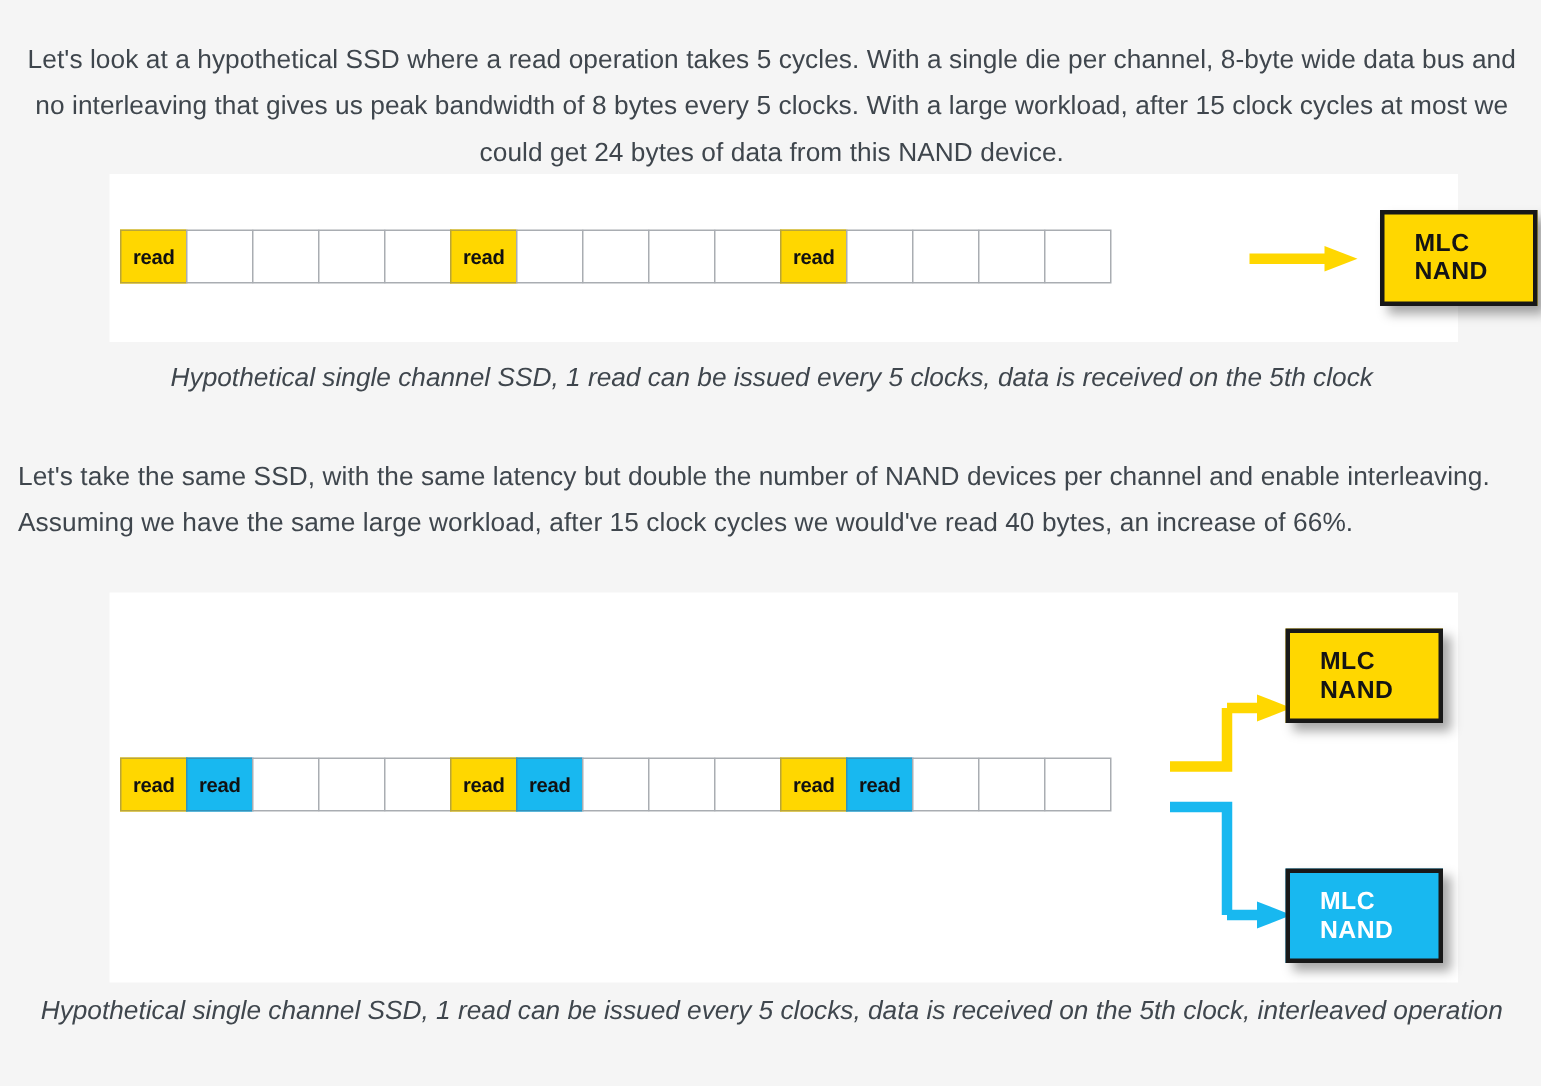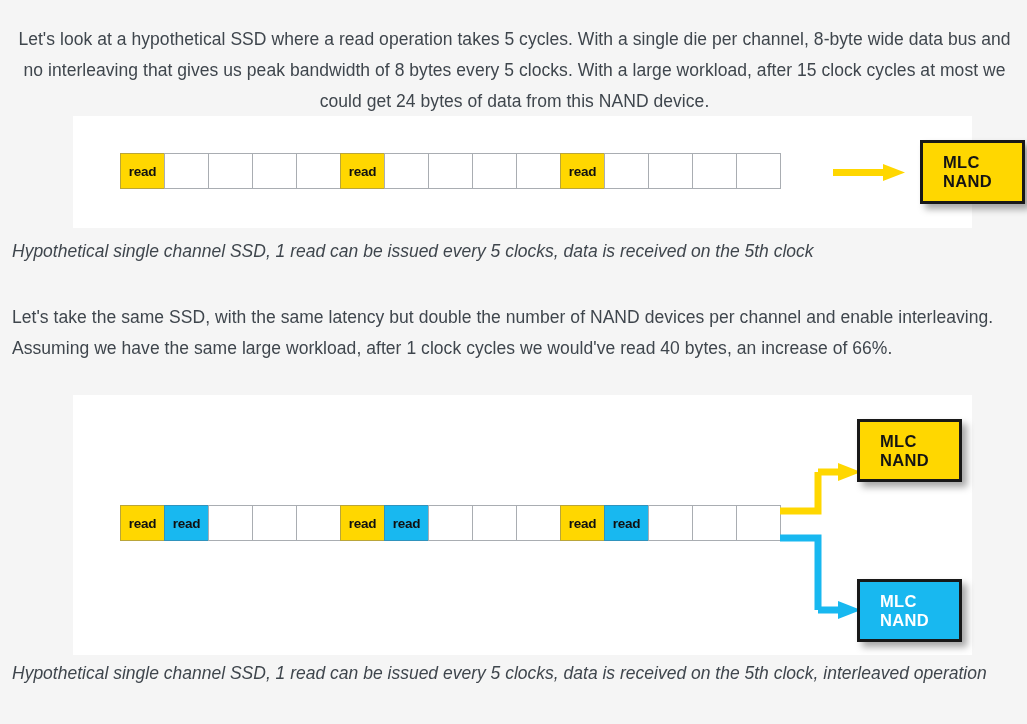--- a/index.html
+++ b/index.html
@@ -31,20 +31,21 @@
     letter-spacing: 0.05px;
   }
   #para-1 { top: 6px; text-align: center; }
   #para-2 { top: 284px; }
 
   
   .caption {
     position: absolute;
     left: 12px;
     width: 1005px;
+    text-align: center;
     font-style: italic;
     font-size: 17.5px;
     line-height: 30px;
     color: #3f464d;
   }
   #caption-1 { top: 236px; }
   #caption-2 { top: 658px; }
 
   
   .figure {
@@ -61,21 +62,20 @@
     left: 73px;
     top: 395px;
     width: 899px;
     height: 260px;
   }
 
   
   .cell-row {
     position: absolute;
     display: flex;
-    margin-left: 40px;
   }
   .cell {
     width: 45px;
     height: 36px;
     box-sizing: border-box;
     border: 1px solid #a9adb2;
     margin-left: -1px;
     background: #ffffff;
     display: flex;
     align-items: center;
@@ -190,21 +190,21 @@
       </g>
     </svg>
 
     <div class="nand-box yellow" style="left:847px; top:24px; width:105px; height:64px;">
       <span>MLC NAND</span>
     </div>
   </div>
 
   <div class="caption" id="caption-1">Hypothetical single channel SSD, 1 read can be issued every 5 clocks, data is received on the 5th clock</div>
 
-  <p class="para" id="para-2">Let's take the same SSD, with the same latency but double the number of NAND devices per channel and enable interleaving. Assuming we have the same large workload, after 1 clock cycles we would've read 40 bytes, an increase of 66%.</p>
+  <p class="para" id="para-2">Let's take the same SSD, with the same latency but double the number of NAND devices per channel and enable interleaving. Assuming we have the same large workload, after 15 clock cycles we would've read 40 bytes, an increase of 66%.</p>
 
   <div class="figure" id="figure-2">
 
     <div class="cell-row" id="cells-2" style="left:7px; top:110px;">
         <div class="cell yellow">
           <span class="cell-label">read</span>
         </div>
         <div class="cell blue">
           <span class="cell-label">read</span>
         </div>

